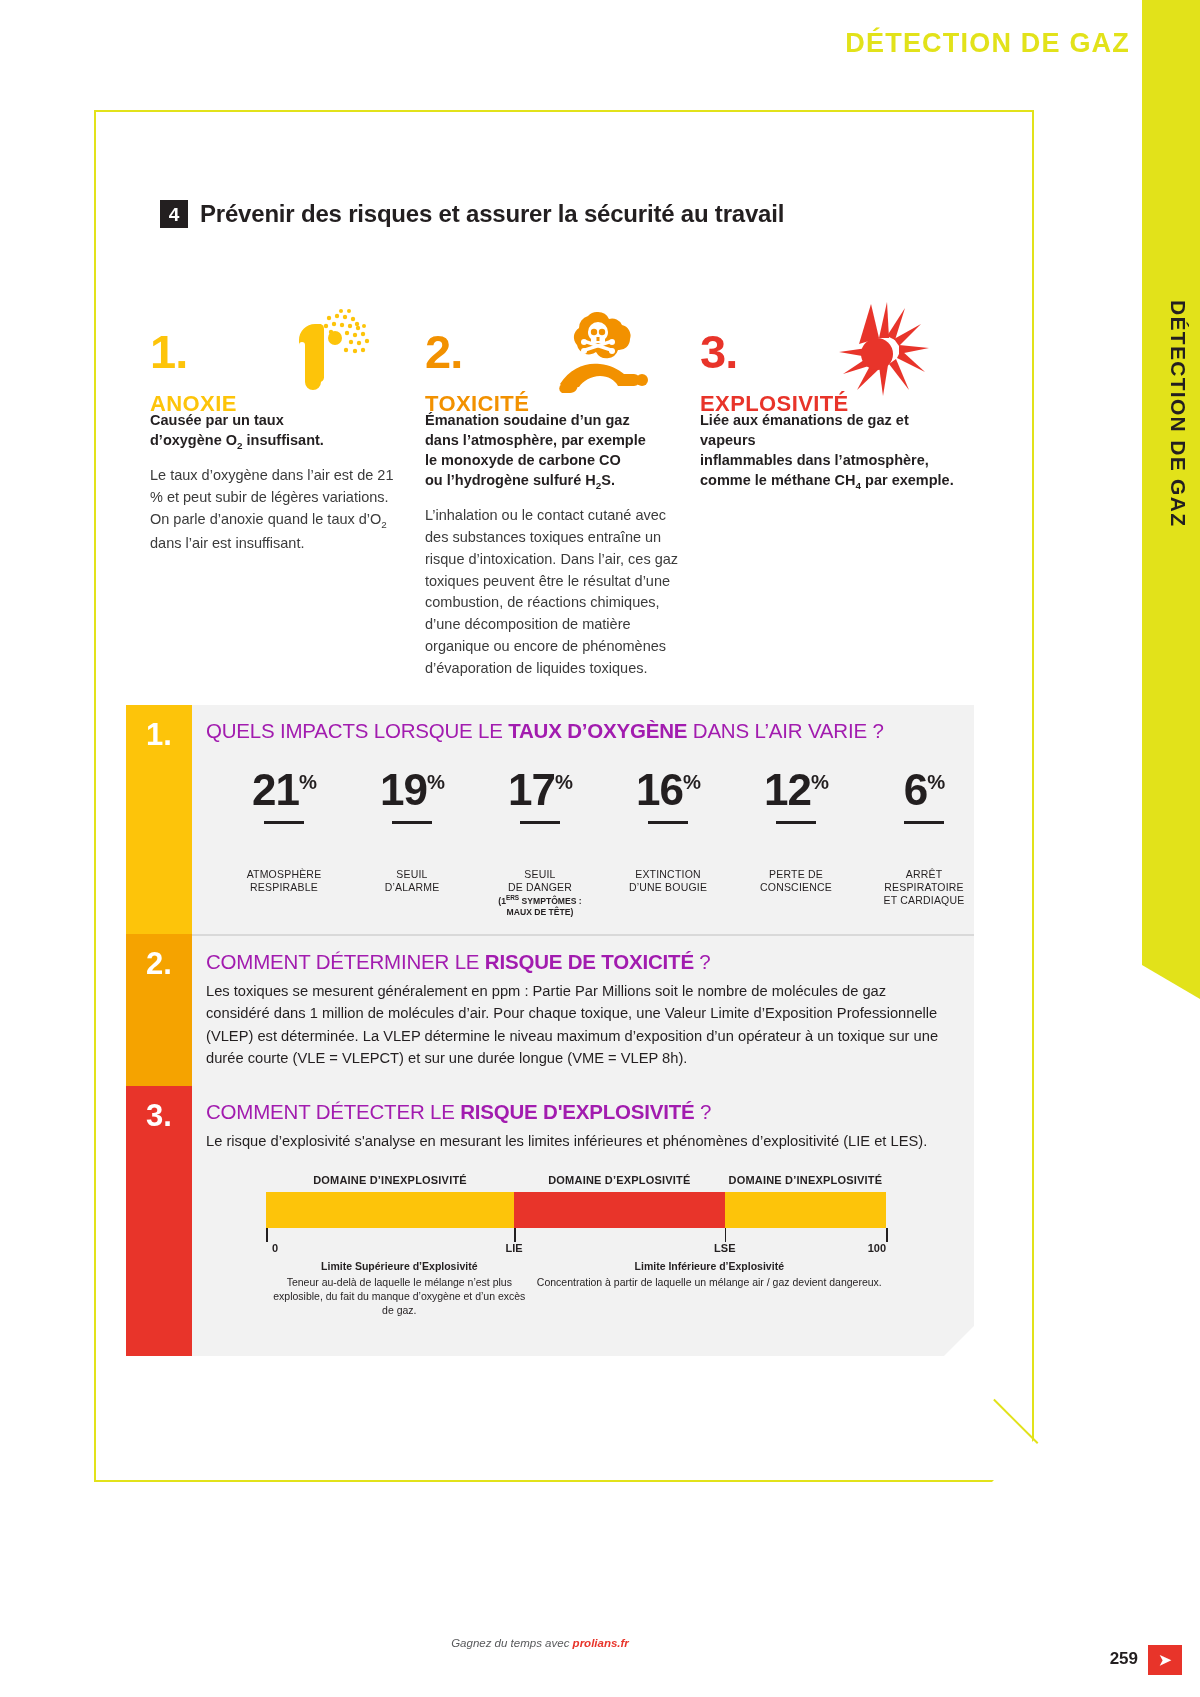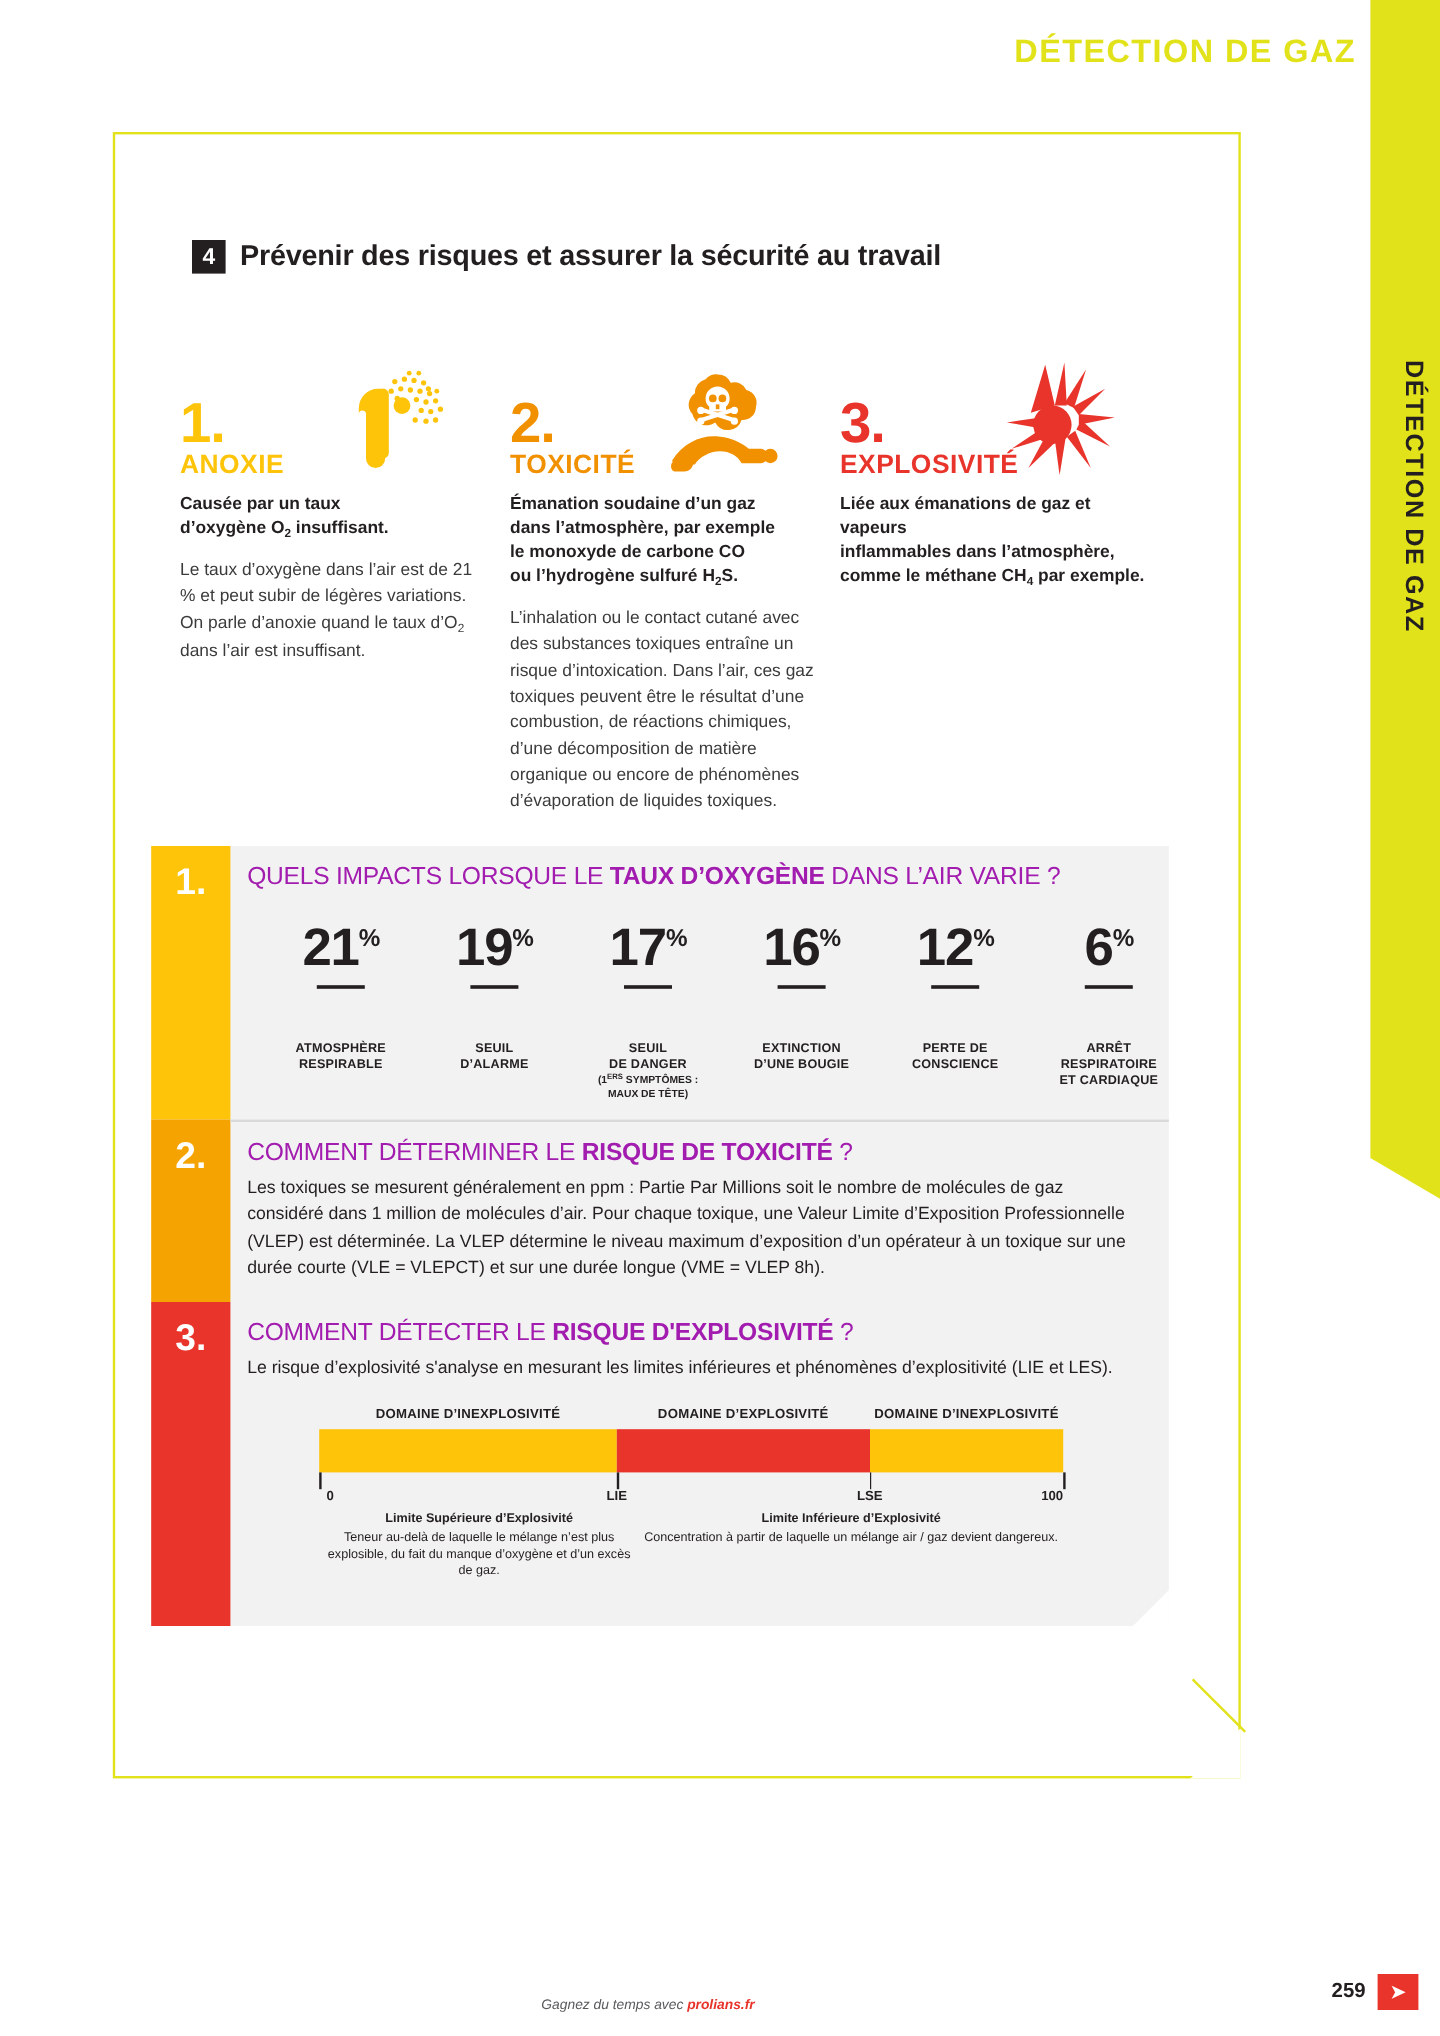--- a/index.html
+++ b/index.html
@@ -138,21 +138,21 @@
     left: 0;
     top: 28px;
     font-size: 47px;
     font-weight: bold;
     line-height: 1;
     letter-spacing: -1px;
   }
   .col-name {
     position: absolute;
     left: 0;
-    top: 74px;
+    top: 91px;
     font-size: 22px;
     font-weight: bold;
     letter-spacing: 0.4px;
   }
   .col-icon {
     position: absolute;
     right: 22px;
     top: 0;
     width: 120px;
     height: 100px;
@@ -238,21 +238,21 @@
   }
   .pct-val sup { font-size: 0.46em; vertical-align: super; font-weight: bold; }
   .pct-rule {
     width: 40px;
     height: 2.5px;
     background: #231f20;
     margin: 9px auto 7px auto;
   }
   .pct-label {
     font-size: 10.5px;
-    font-weight: bold;
+    font-weight: normal;
     line-height: 1.28;
     letter-spacing: 0.2px;
     margin-top: 44px;
   }
   .pct-sub {
     font-size: 8.6px;
     font-weight: bold;
     line-height: 1.25;
   }
   .pct-sub sup { font-size: 0.75em; vertical-align: super; }
@@ -294,21 +294,21 @@
     white-space: nowrap;
   }
   .chart-notes { display: flex; margin-top: 4px; }
   .note { text-align: center; font-size: 10.5px; line-height: 1.33; color: #231f20; }
   .note-t { font-weight: bold; display: block; margin-bottom: 2px; }
 
   
   .footer {
     position: absolute;
     left: 0;
-    bottom: 20px;
+    bottom: 48px;
     width: 1080px;
     text-align: center;
     font-size: 11.5px;
     font-style: italic;
     color: #58595b;
   }
   .footer b { color: #e8342a; font-style: italic; font-weight: bold; }
   .page-no {
     position: absolute;
     right: 62px;

